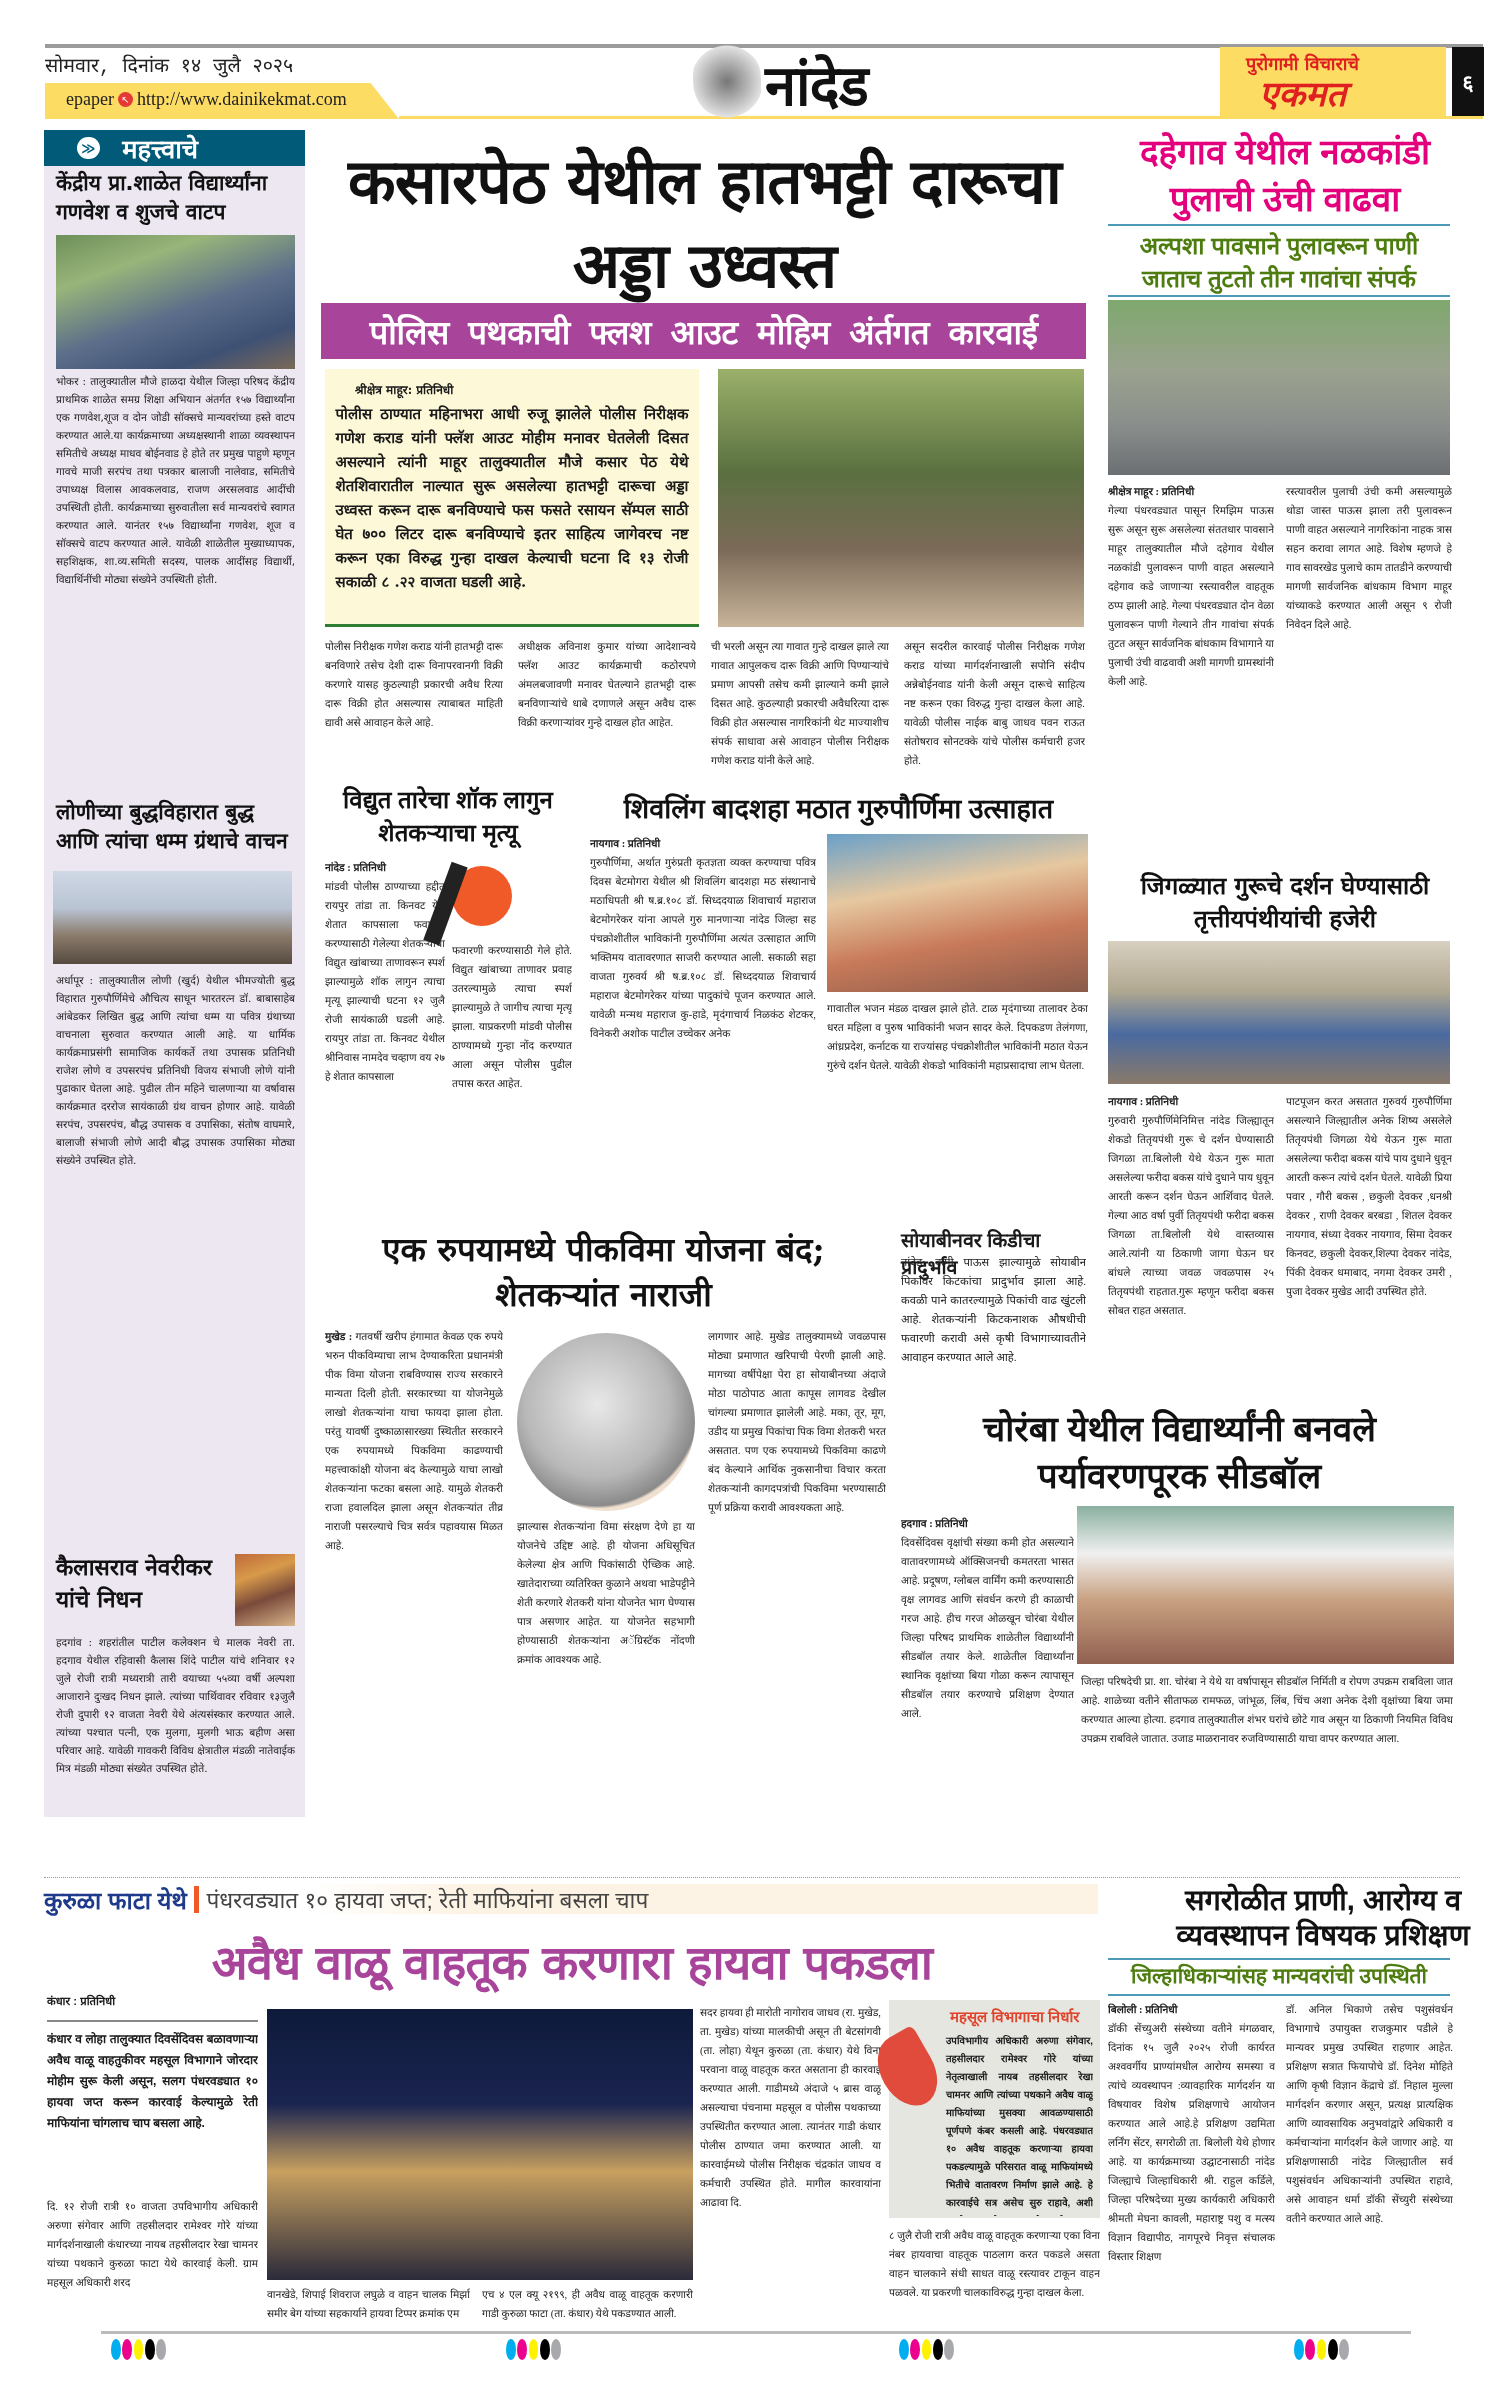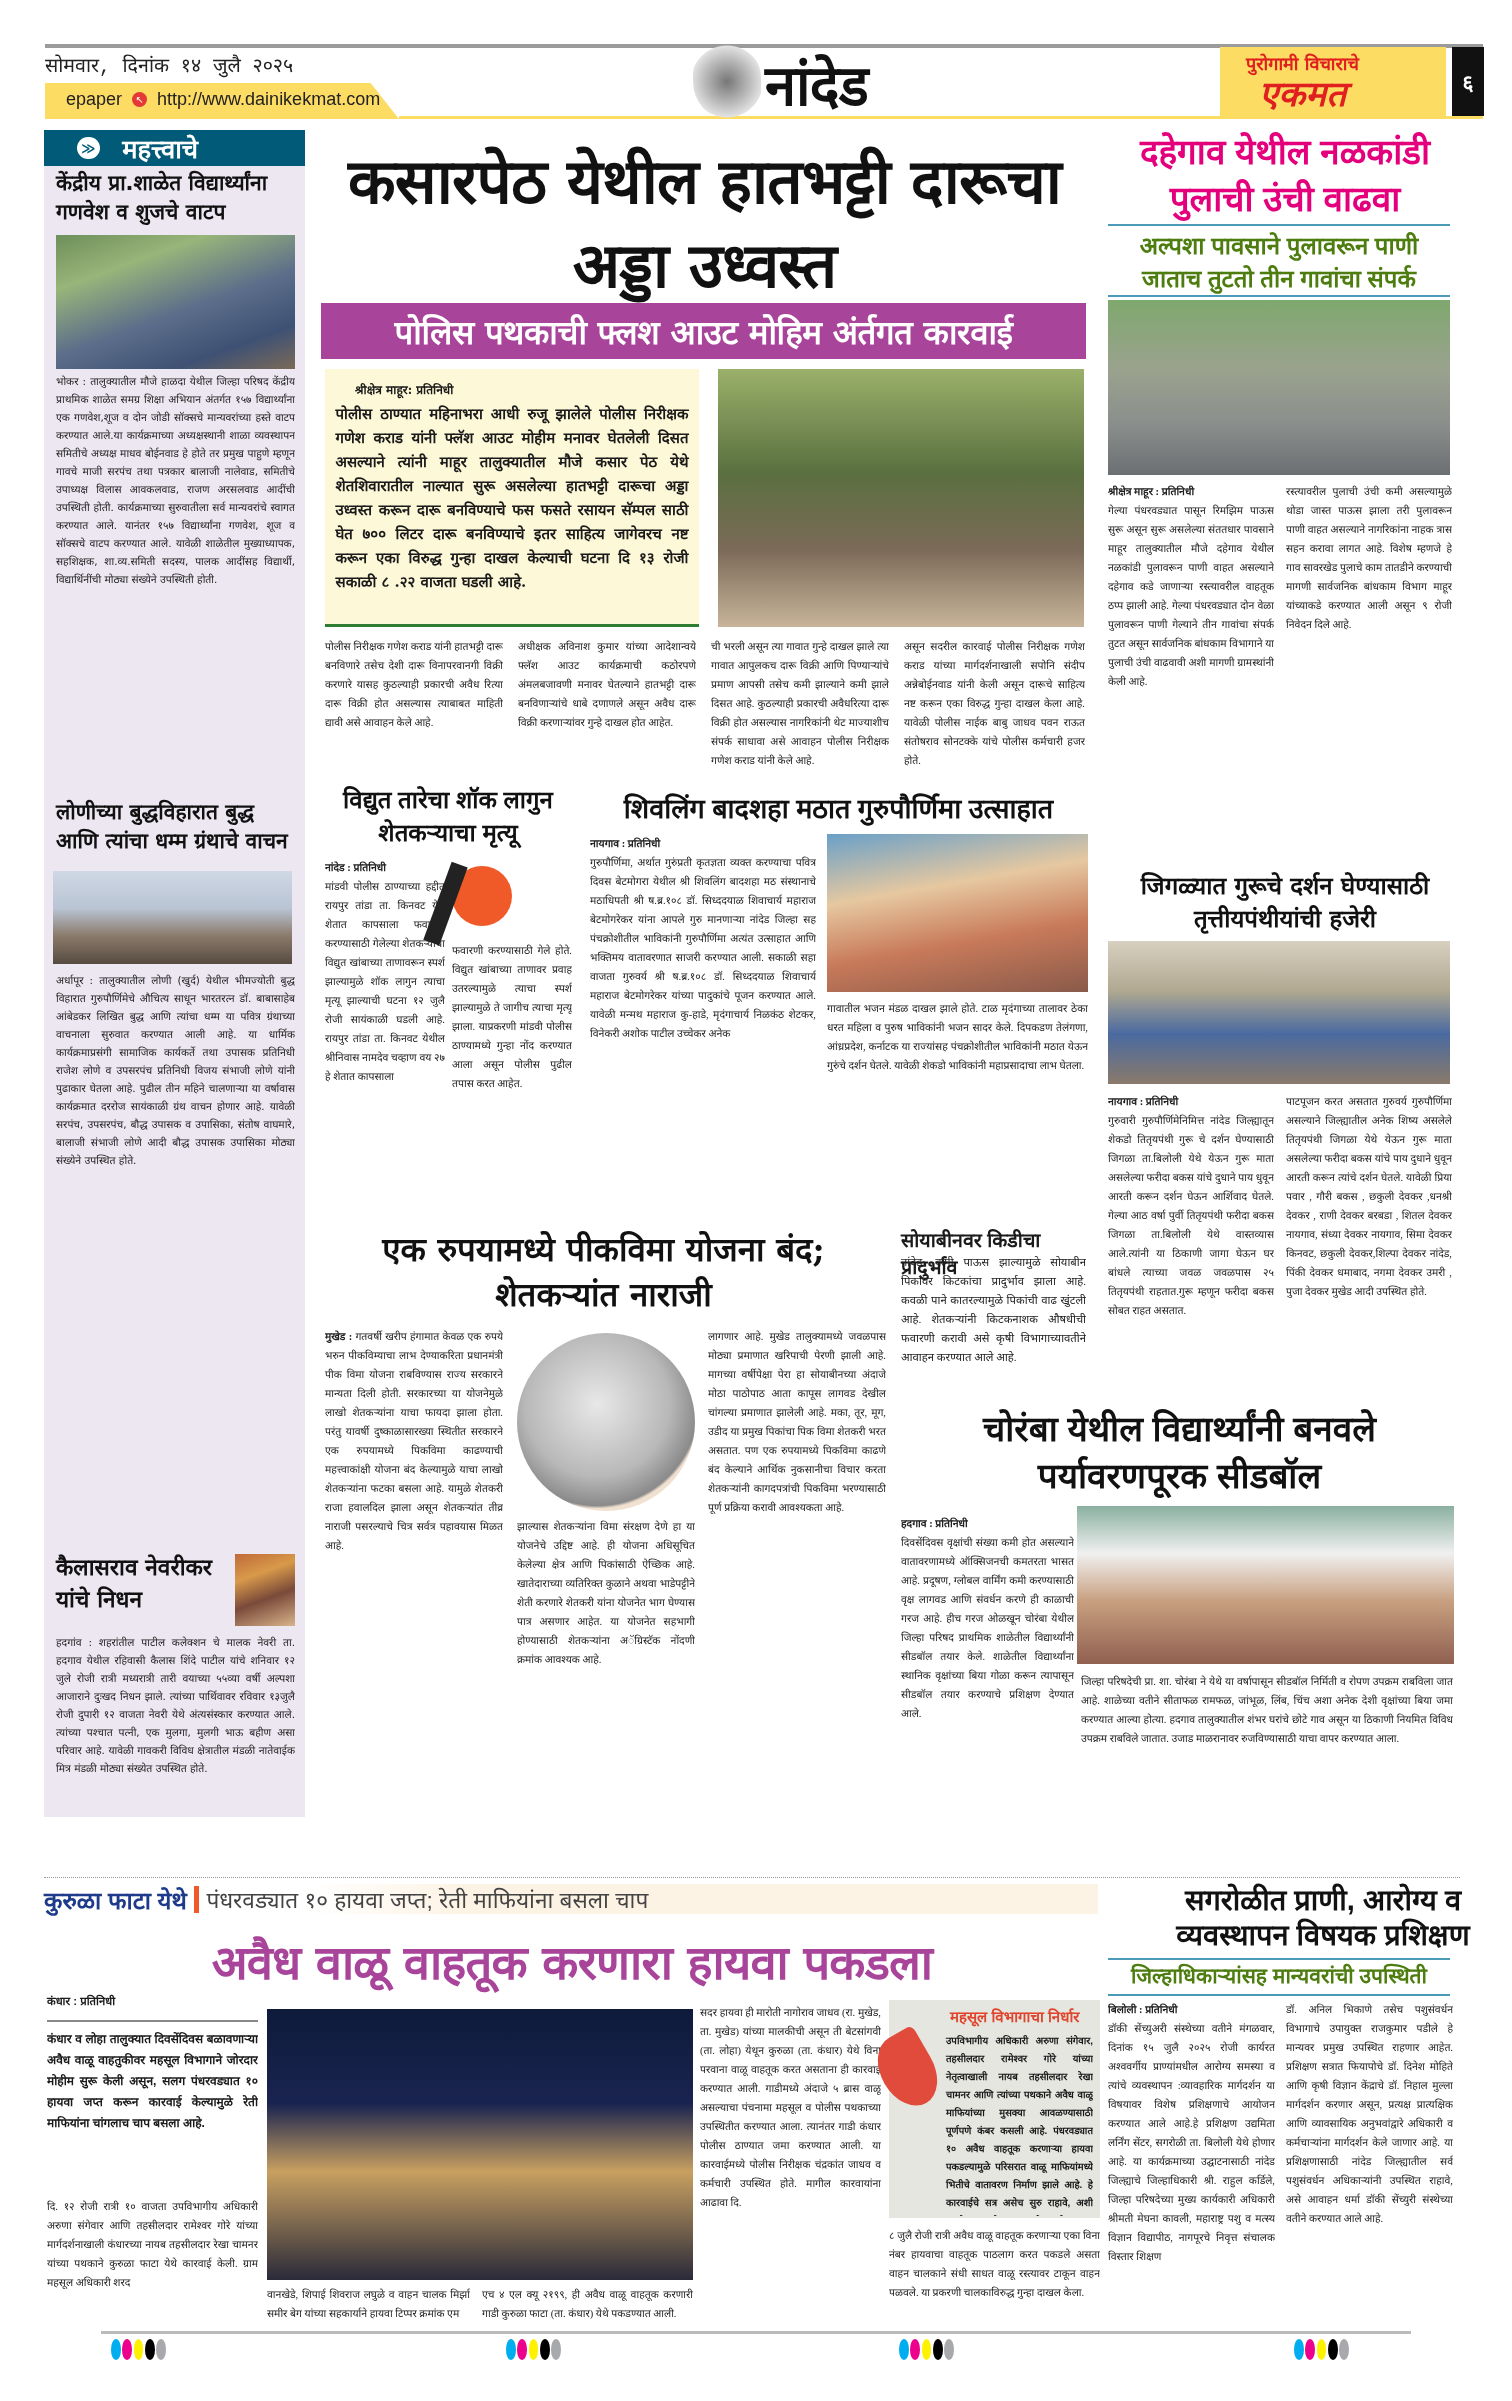--- a/index.html
+++ b/index.html
@@ -4,21 +4,21 @@
 <style>
   * { box-sizing: border-box; margin: 0; padding: 0; }
   body { width: 1512px; height: 2401px; background: #ffffff; font-family: "DejaVu Sans", sans-serif; color: #1a1a1a; position: relative; overflow: hidden; }
   .abs { position: absolute; }
   .body-text { font-family: "DejaVu Sans", sans-serif; font-size: 11.3px; line-height: 19.6px; text-align: justify; color: #222; }
 
   
   .topbar { left: 45px; top: 44px; width: 1438px; height: 3.8px; background: #9b9b9b; }
   .date { left: 45px; top: 51px; font-size: 19.6px; font-family: Liberation Mono, monospace; color: #222; }
   .epaper-bar { left: 45px; top: 83px; width: 354px; height: 36px; background: #fddc64; clip-path: polygon(0 0, 92% 0, 100% 100%, 0 100%); }
-  .epaper-txt { left: 66px; top: 89px; font-size: 18px; font-family: Liberation Sans, sans-serif; color: #222; display: flex; align-items: center; gap: 10px; }
+  .epaper-txt { left: 66px; top: 89px; font-size: 18px; font-family: Liberation Serif, serif; color: #222; display: flex; align-items: center; gap: 4px; }
   .ep-icon { width: 15px; height: 15px; border-radius: 50%; background: #e53935; color: #fff; font-size: 9.8px; display: inline-flex; align-items: center; justify-content: center; }
   .yellow-line { left: 399px; top: 116px; width: 1084px; height: 3px; background: #fddc64; }
   .map-logo { left: 693px; top: 44px; width: 68px; height: 75px; background: radial-gradient(circle at 50% 50%, #777 0%, #bbb 45%, #e2e2e2 70%, transparent 72%); border-radius: 40% 45% 35% 50%; }
   .city { left: 765px; top: 45px; font-size: 56px; font-weight: bold; letter-spacing: -0.8px; color: #111; font-family: "DejaVu Sans", sans-serif; }
   .brand-box { left: 1220px; top: 47px; width: 226px; height: 69px; background: #fddc64; }
   .brand-tag { left: 1246px; top: 51px; font-size: 18px; color: #e02020; font-weight: bold; font-family: "DejaVu Serif", serif; }
   .brand-name { left: 1259px; top: 69px; font-size: 35px; color: #e02020; font-weight: bold; font-style: italic; font-family: "DejaVu Serif", serif; }
   .page-num { left: 1452px; top: 47px; width: 32px; height: 69px; background: #111; color: #fff; font-size: 21px; font-weight: bold; display: flex; align-items: center; justify-content: center; }
 
   
@@ -32,21 +32,21 @@
   .photo3 { background: linear-gradient(180deg, #9ab06a 0%, #5a7040 40%, #7b6a58 70%, #c8b49a 100%); }
   .photo4 { background: linear-gradient(180deg, #7fa86e 0%, #9aa28e 40%, #8b8f8c 70%, #6b6f72 100%); }
   .photo5 { background: linear-gradient(160deg, #c06a3a 0%, #d89a4a 30%, #7a4a3a 60%, #d8b48a 100%); }
   .photo6 { background: linear-gradient(170deg, #6aa0c8 0%, #e6c8a0 35%, #c87a5a 65%, #8a5a4a 100%); }
   .photo7 { background: linear-gradient(180deg, #d8d0c0 0%, #b0a890 35%, #4a6aa0 65%, #8a7a6a 100%); }
   .photo8 { background: linear-gradient(180deg, #0e1a3a 0%, #1a2450 35%, #c8a060 60%, #2a2a3a 100%); }
   .photo9 { background: linear-gradient(180deg, #8ab0a0 0%, #f0f0f0 30%, #c8a080 60%, #906050 100%); }
 
   
   .main-head { left: 324px; top: 140px; width: 761px; text-align: center; font-size: 62px; font-weight: bold; line-height: 84px; color: #111; letter-spacing: -0.8px; }
-  .purple-band { left: 321px; top: 303px; width: 765px; height: 56px; background: #a8449a; color: #fff; font-size: 33px; font-weight: bold; display: flex; align-items: center; justify-content: center; letter-spacing: -0.4px; }
+  .purple-band { left: 321px; top: 303px; width: 765px; height: 56px; background: #a8449a; color: #fff; font-size: 33px; font-weight: bold; display: flex; align-items: center; justify-content: center; letter-spacing: -0.4px; font-family: Liberation Mono, monospace; }
   .lead-box { left: 325px; top: 369px; width: 374px; height: 258px; background: #fdf8d8; border-bottom: 3.8px solid #2e7d32; padding: 9px 10.5px 0 10.5px; }
   .lead-box p { font-size: 15px; line-height: 24px; font-weight: bold; text-align: justify; font-family: "DejaVu Serif", serif; }
 
   .col-text { font-size: 10.5px; line-height: 19px; text-align: justify; color: #222; font-family: "Liberation Serif", serif; }
   .dateline { font-weight: bold; }
 
   .sub-head { font-size: 30px; font-weight: bold; text-align: center; line-height: 39px; color: #111; font-family: "Liberation Sans", sans-serif; }
   .pink-head { color: #e4007c; }
   .gray-head { color: #4d7c0f; }
   .rule-blue { height: 2.3px; background: #4a9ab8; }

